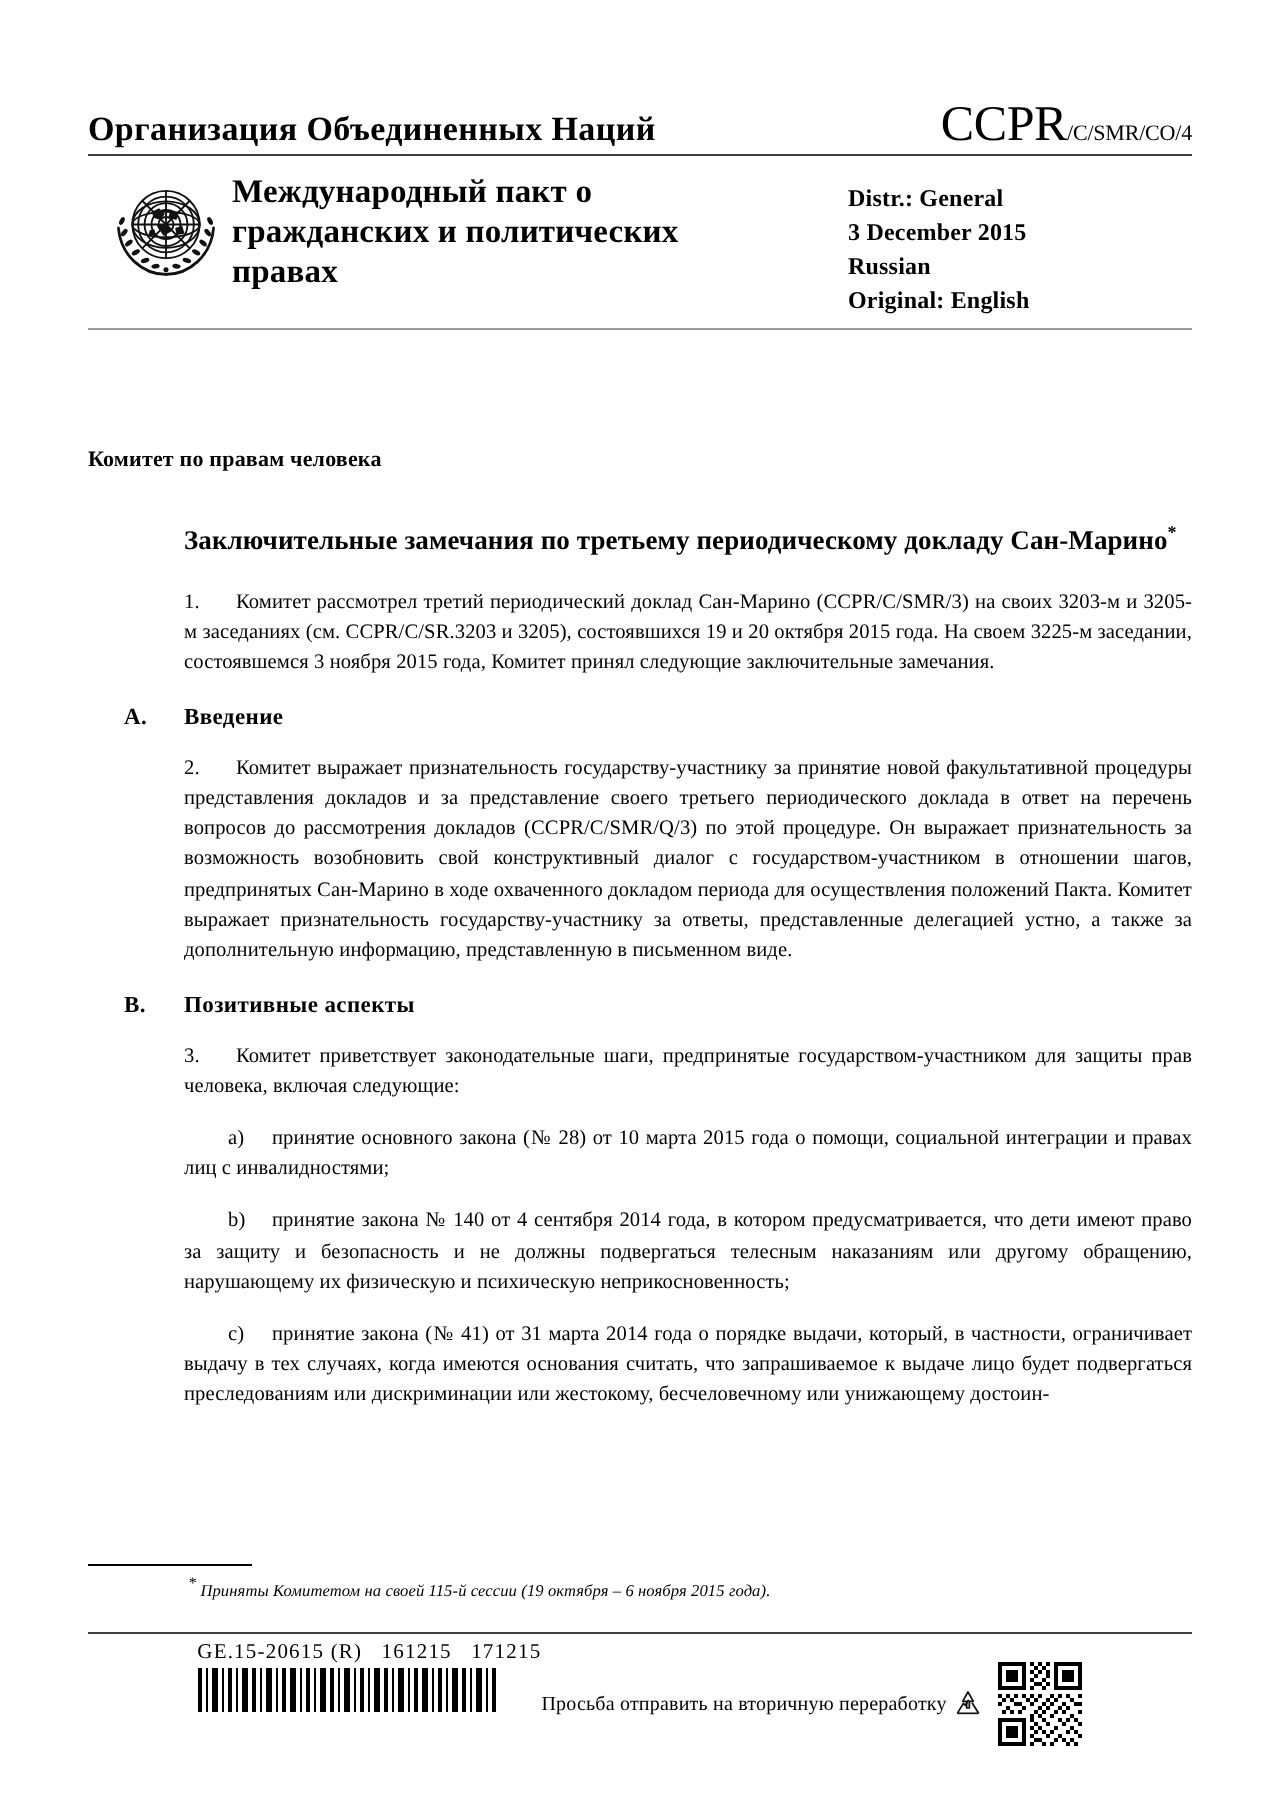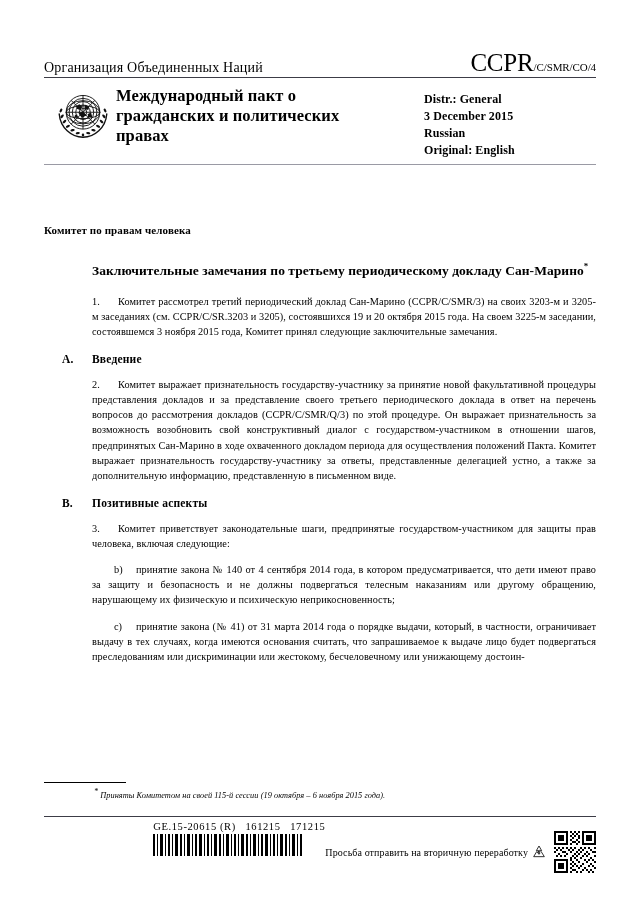--- a/index.html
+++ b/index.html
@@ -35,24 +35,25 @@
     top: 50px;
     width: 552px;
   }
   .mast-top {
     display: flex;
     align-items: flex-end;
     justify-content: space-between;
     padding-bottom: 2px;
   }
   .org-name {
-    font-size: 14px;
+    font-size: 17px;
     letter-spacing: 0.2px;
     color: #000;
     line-height: 1.1;
+    font-weight: bold;
   }
   .doc-symbol {
     text-align: right;
     line-height: 1;
     white-space: nowrap;
   }
   .doc-symbol .sym-main {
     font-size: 25px;
     letter-spacing: -0.2px;
   }
@@ -207,21 +208,21 @@
   }
   .footer-rule {
     border-top: 1px solid #3c3c46;
     width: 100%;
     height: 0;
     margin-bottom: 4px;
   }
   .footer-row {
     display: flex;
     align-items: flex-start;
-    justify-content: flex-end;
+    justify-content: center;
   }
   .footer-left {
     flex: 0 0 auto;
   }
   .job-number {
     font-size: 10.5px;
     letter-spacing: 0.6px;
     white-space: pre;
     margin-bottom: 2px;
   }
@@ -342,20 +343,23 @@
       </div>
 
       <div class="section">
         <span class="sec-letter">B.</span><span>Позитивные аспекты</span>
       </div>
 
       <div class="para">
         <span class="num">3.</span><span>Комитет приветствует законодательные шаги, предпринятые государством-участником для защиты прав человека, включая следующие:</span>
       </div>
 
+      <div class="sublist">
+        <span class="lbl">a)</span><span>принятие основного закона (№ 28) от 10 марта 2015 года о помощи, социальной интеграции и правах лиц с инвалидностями;</span>
+      </div>
 
       <div class="sublist">
         <span class="lbl">b)</span><span>принятие закона № 140 от 4 сентября 2014 года, в котором предусматривается, что дети имеют право за защиту и безопасность и не должны подвергаться телесным наказаниям или другому обращению, нарушающему их физическую и психическую неприкосновенность;</span>
       </div>
 
       <div class="sublist">
         <span class="lbl">c)</span><span>принятие закона (№ 41) от 31 марта 2014 года о порядке выдачи, который, в частности, ограничивает выдачу в тех случаях, когда имеются основания считать, что запрашиваемое к выдаче лицо будет подвергаться преследованиям или дискриминации или жестокому, бесчеловечному или унижающему достоин-</span>
       </div>
 
     </div>

